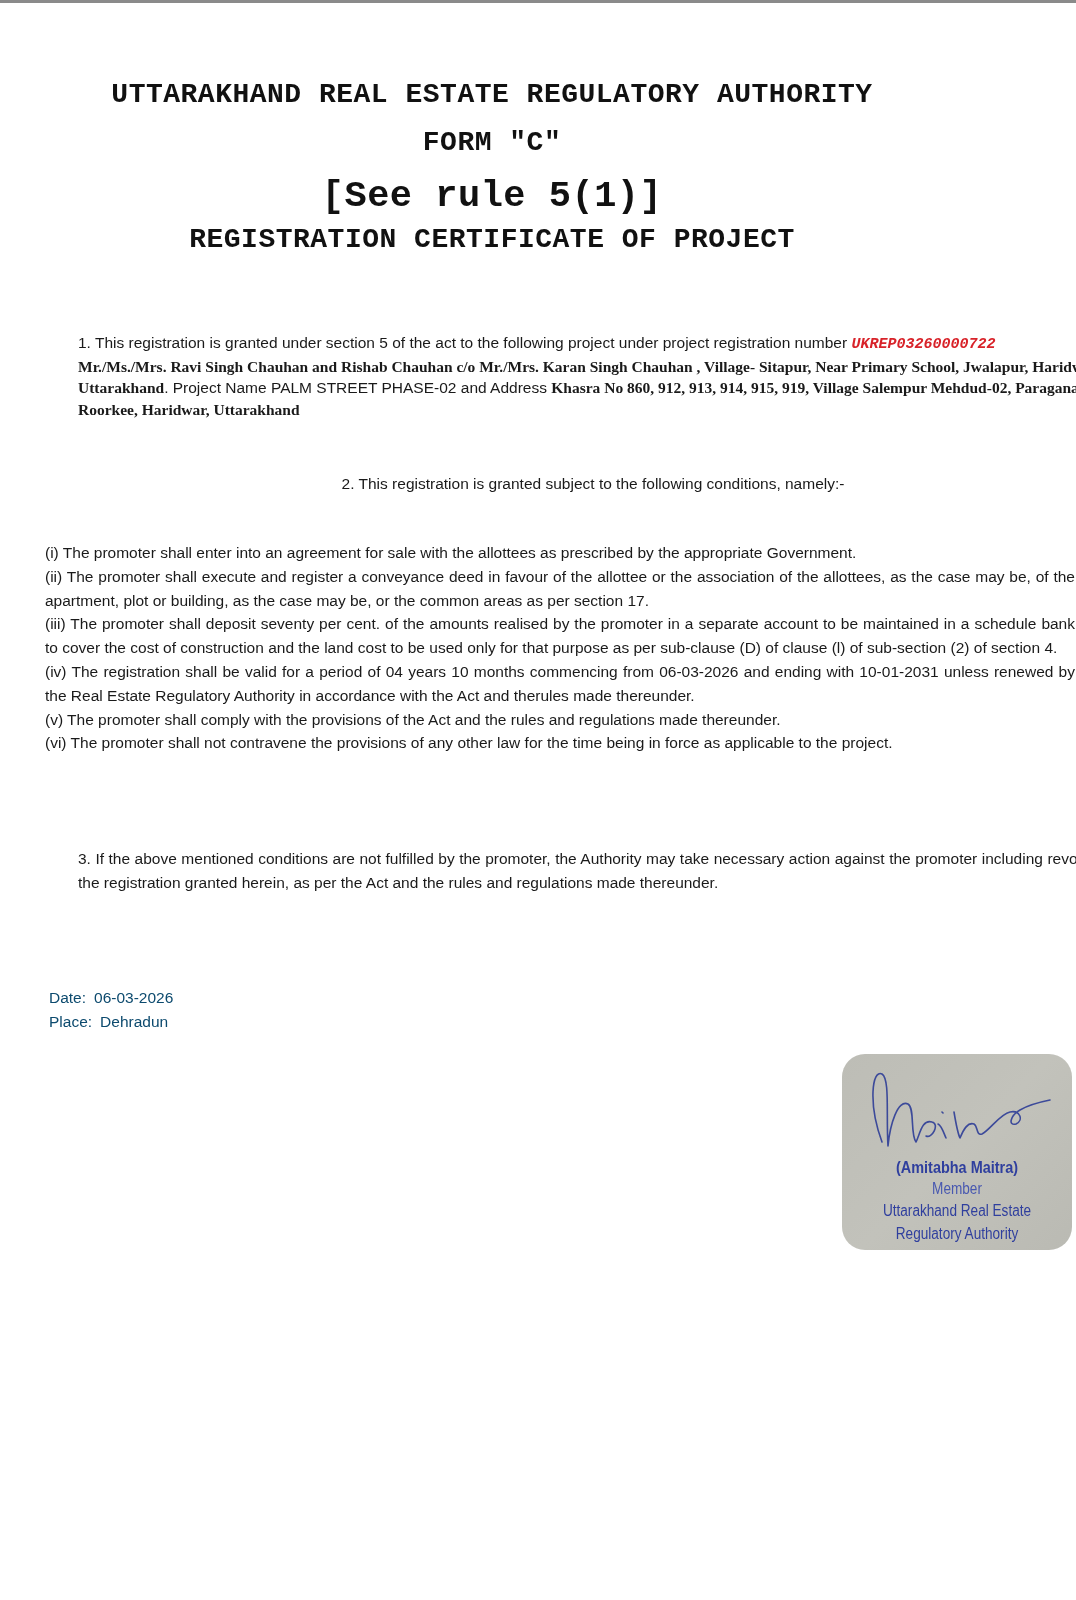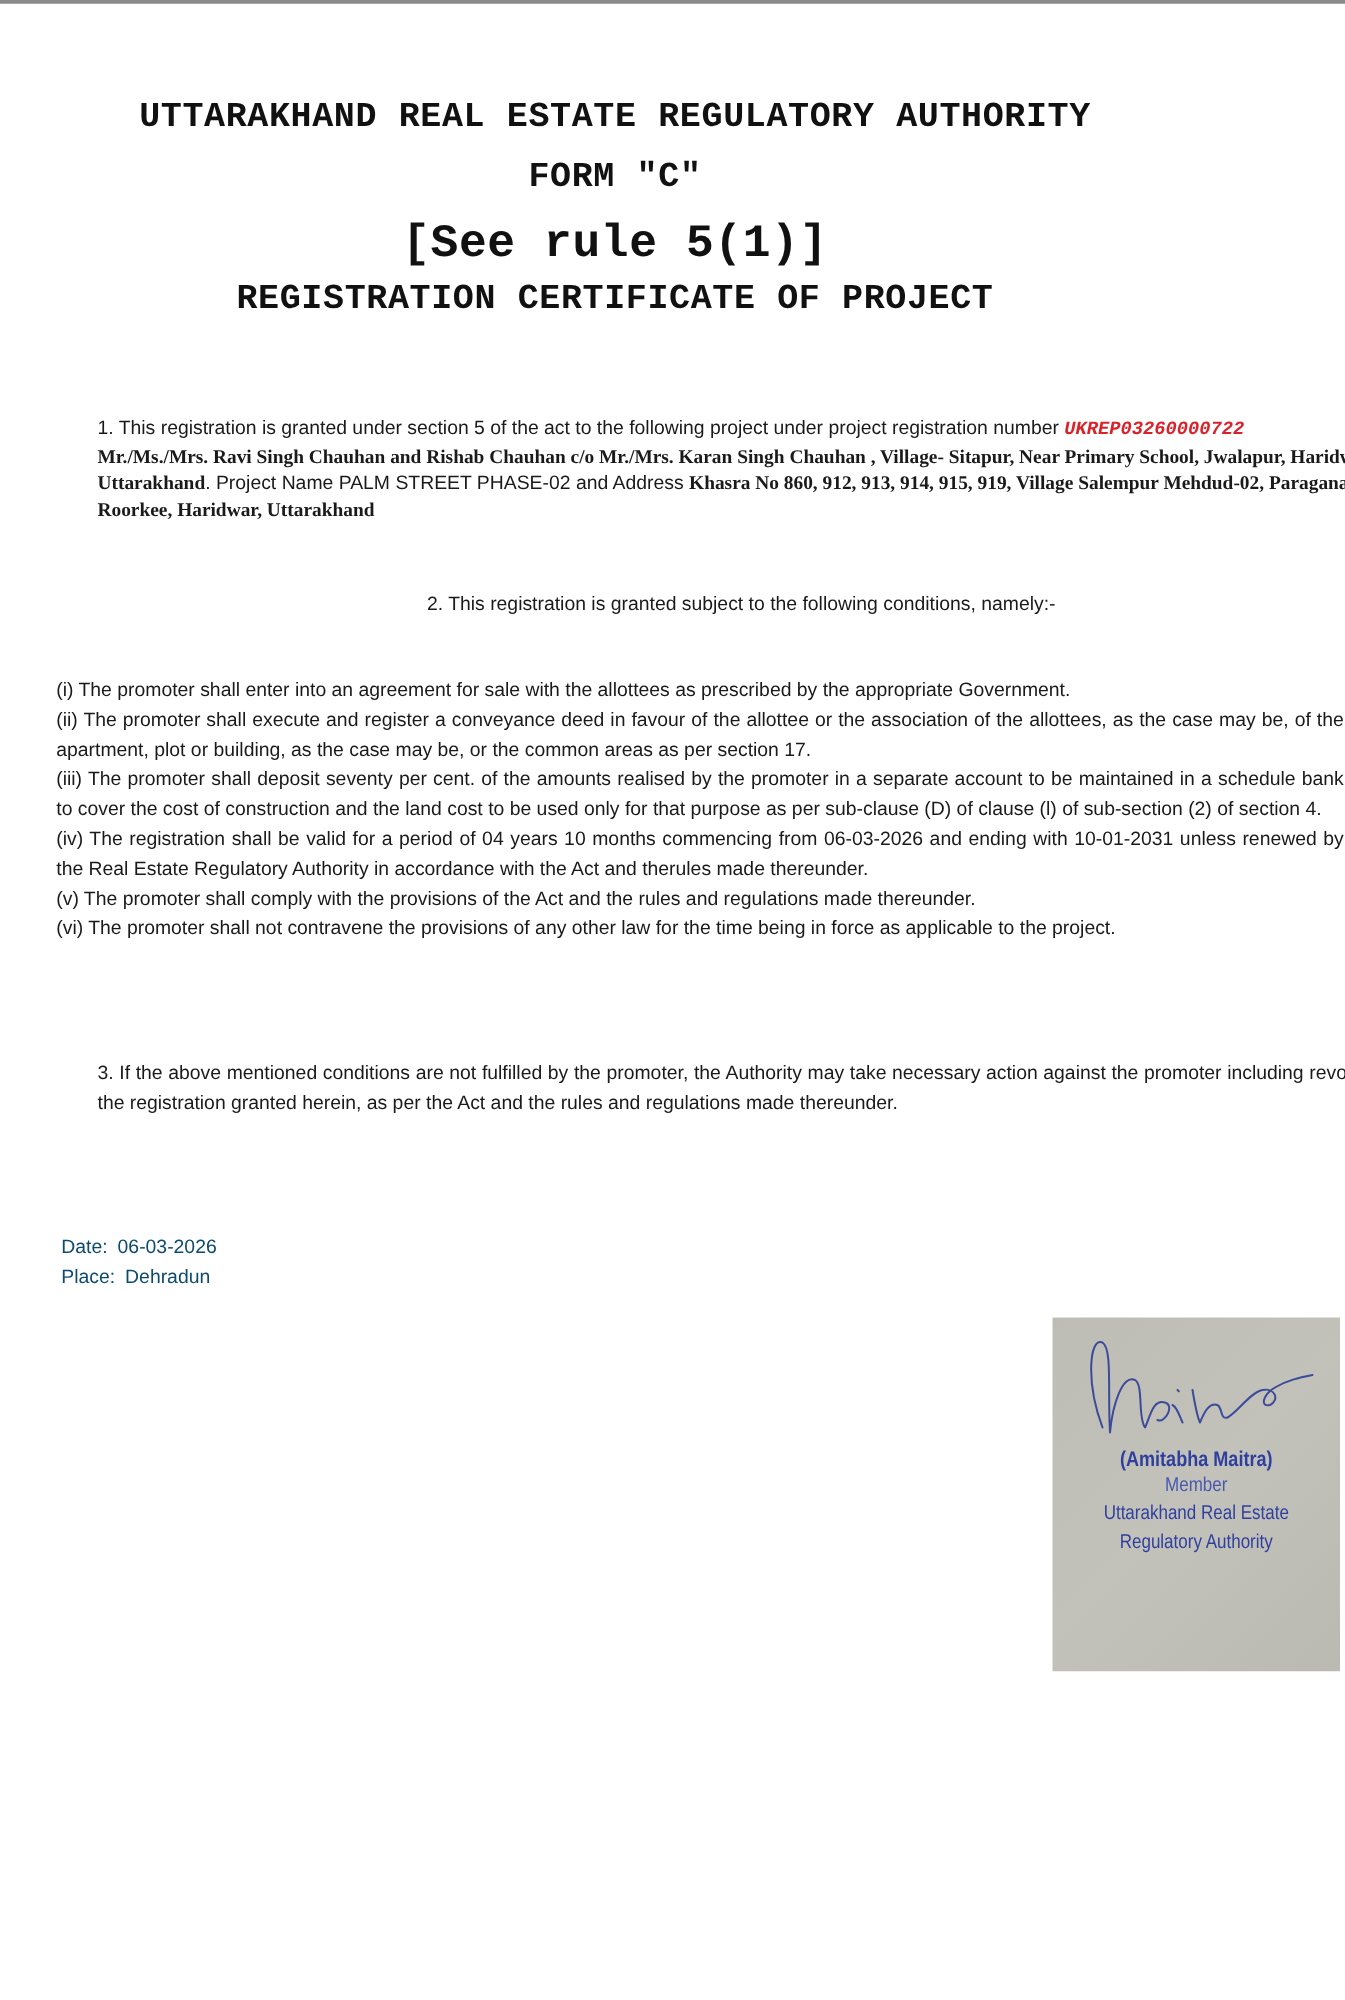--- a/index.html
+++ b/index.html
@@ -23,22 +23,22 @@
     .conds { position: absolute; left: 45px; top: 541px; width: 1030px; font-size: 15.5px;
              line-height: 23.8px; color: #1a1a1a; text-align: justify; }
     .cond { margin: 0; }
     .p3 { top: 847px; line-height: 24px; text-align: justify; width: 1028px; }
 
     .meta { position: absolute; left: 49px; font-size: 15.5px; color: #0c4a6e; }
     .date { top: 989px; }
     .place { top: 1013px; }
     .meta .lbl { margin-right: 8px; }
 
-    .stamp { position: absolute; left: 842px; top: 1054px; width: 230px; height: 283px;
-             background: linear-gradient(135deg, #bdbdb6 0%, #c2c2bb 50%, #babab3 100%); }
+    .stamp { position: absolute; left: 842px; top: 1054px; width: 230px; height: 196px;
+             background: linear-gradient(135deg, #bdbdb6 0%, #c2c2bb 50%, #babab3 100%); border-radius: 23px; }
     .sig { position: absolute; left: 18px; top: 10px; width: 200px; height: 90px; }
     .stamp-text { position: absolute; left: 0; width: 230px; text-align: center;
                   font-family: "Liberation Sans", "DejaVu Sans", sans-serif; color: #2f3f9e;
                   font-size: 16px; transform: scaleX(0.85); }
     .st1 { top: 104px; font-weight: bold; font-size: 17px; }
     .st2 { top: 126px; color: #4858b0; }
     .st3 { top: 148px; }
     .st4 { top: 171px; }
   </style>
 </head>

